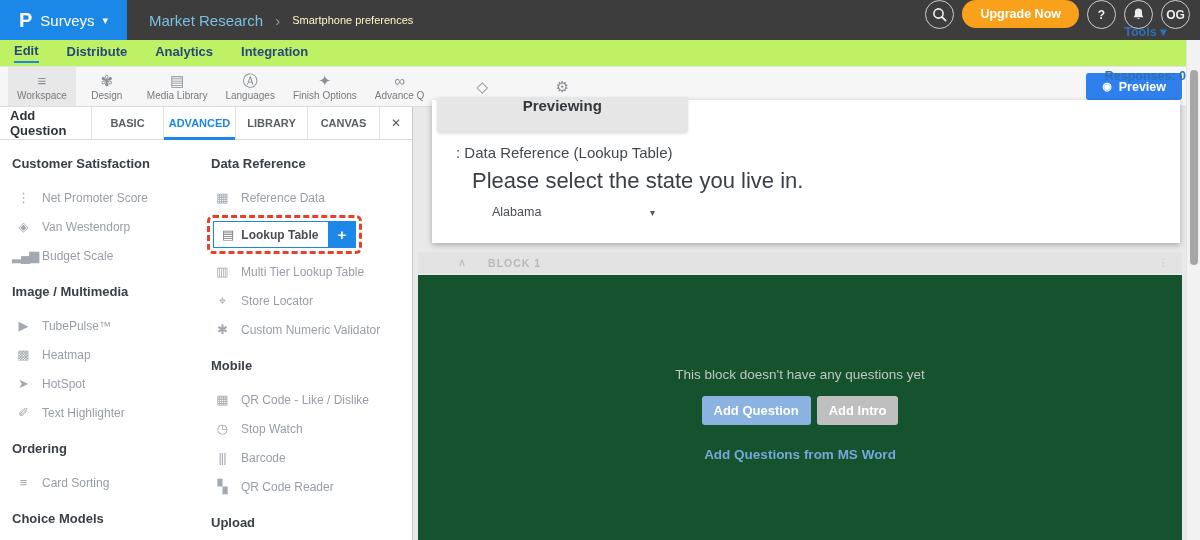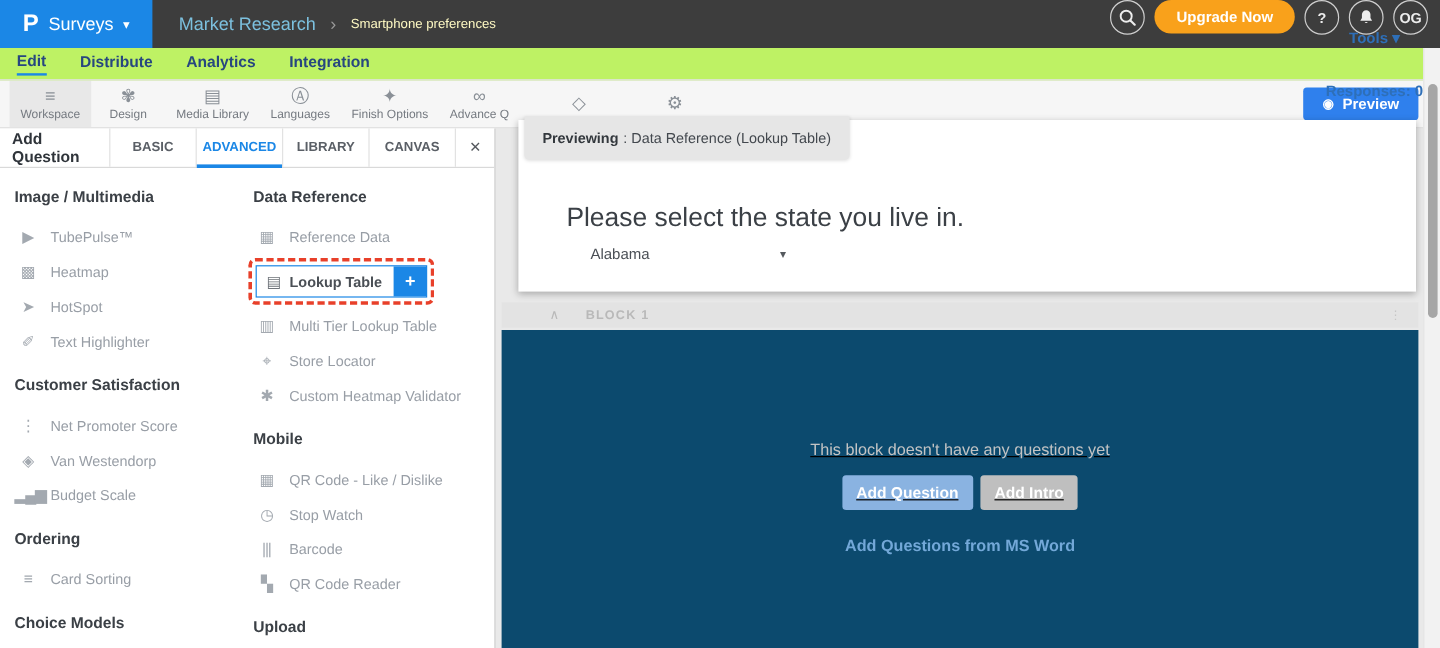--- a/index.html
+++ b/index.html
@@ -65,36 +65,36 @@
   .lookup-ico { font-size:13px; color:#6f747a; }
   .lookup-lbl { font-size:12px; font-weight:700; color:#4a4f55; white-space:nowrap; }
   .lookup-plus { width:27px; background:#1b87e6; color:#fff; font-size:15px; font-weight:700; display:flex; align-items:center; justify-content:center; }
 
   
   .main { position:absolute; left:414px; top:107px; right:14px; bottom:0; background:#e9e9e9; z-index:0; }
   .block-header { position:absolute; left:4px; right:4px; top:145px; height:21px; background:#e3e3e3; display:flex; align-items:center; color:#b9b9b9; }
   .block-collapse { margin-left:40px; font-size:11px; cursor:pointer; }
   .block-title { margin-left:22px; font-size:10.5px; font-weight:700; letter-spacing:1px; }
   .block-opts { position:absolute; right:14px; font-size:10px; color:#c6c6c6; cursor:pointer; }
-  .block-body { position:absolute; left:4px; right:4px; top:168px; bottom:0; background:#0c4a6e; text-align:center; padding-top:92px;text-decoration:underline; }
+  .block-body { position:absolute; left:4px; right:4px; top:168px; bottom:0; background:#14532d; text-align:center; padding-top:92px; }
   .empty-msg { font-size:13.5px; color:#c4c4c4; }
   .block-btns { margin-top:14px; display:flex; justify-content:center; gap:6px; }
   .addq-btn { background:#8ab3e1; border:none; border-radius:3px; color:#fff; font-size:13px; font-weight:700; padding:7px 12px; cursor:pointer; }
   .addi-btn { background:#bfbfbf; border:none; border-radius:3px; color:#fff; font-size:13px; font-weight:700; padding:7px 12px; cursor:pointer; }
   .msword-link { display:inline-block; margin-top:22px; color:#73a8d8; font-size:13.5px; font-weight:700; cursor:pointer; text-decoration:none; }
 
   
   .preview-card { position:absolute; left:432px; top:100px; width:748px; height:143px; background:#fff; box-shadow:0 2px 6px rgba(0,0,0,.28); z-index:5; }
   .pv-question { position:absolute; left:40px; top:68px; font-size:22px; color:#3b4046; }
   .pv-dd { position:absolute; left:60px; top:105px; width:163px; display:flex; justify-content:space-between; align-items:center; cursor:pointer; }
   .pv-dd-val { font-size:12.5px; color:#4a4f55; }
   .pv-dd-caret { font-size:10px; color:#55595e; }
-  .preview-tooltip { position:absolute; left:437px; top:97px; height:36px; background:#e6e6e6; border-radius:0 0 4px 4px; display:flex; align-items:center; padding:0 15px; z-index:6; box-shadow:0 1px 3px rgba(0,0,0,.12); font-size:12px; white-space:nowrap; }
+  .preview-tooltip { position:absolute; left:437px; top:97px; height:36px; background:#e6e6e6; border-radius:0 0 4px 4px; display:flex; align-items:center; padding:0 15px; z-index:6; box-shadow:0 1px 3px rgba(0,0,0,.12); font-size:15px; white-space:nowrap;flex-direction:column; }
   .pv-bold { font-weight:700; color:#33383d; }
-  .pv-rest { color:#43484e; margin-left:4px; }
+  .pv-rest { color:#43484e; margin-left:4px;margin-top:30px; }
 
   
   .scroll-track { position:absolute; right:0; top:40px; bottom:0; width:14px; background:#f2f2f2; border-left:1px solid #e4e4e4; z-index:4; }
   .scroll-thumb { position:absolute; left:3px; top:30px; width:8px; height:195px; background:#a6a6a6; border-radius:4px; cursor:pointer; }
 </style>
 </head>
 <body>
 
 <div class="topbar">
   <div class="logo-block">
@@ -190,51 +190,51 @@
     <div class="ptab">LIBRARY</div>
     <div class="ptab">CANVAS</div>
     <div class="ptab-close">
       <span>✕</span>
     </div>
   </div>
   <div class="panel-cols">
 
     <div class="q-col q-col1">
       <div class="q-section">
+        <div class="q-head">Customer Satisfaction</div>
+        <div class="q-item">
+          <span class="q-ico">⋮</span>
+          <span class="q-lbl">Net Promoter Score</span>
+        </div>
+        <div class="q-item">
+          <span class="q-ico">◈</span>
+          <span class="q-lbl">Van Westendorp</span>
+        </div>
+        <div class="q-item">
+          <span class="q-ico">▂▄▆</span>
+          <span class="q-lbl">Budget Scale</span>
+        </div>
+      </div>
+      <div class="q-section">
         <div class="q-head">Image / Multimedia</div>
         <div class="q-item">
           <span class="q-ico">▶</span>
           <span class="q-lbl">TubePulse™</span>
         </div>
         <div class="q-item">
           <span class="q-ico">▩</span>
           <span class="q-lbl">Heatmap</span>
         </div>
         <div class="q-item">
           <span class="q-ico">➤</span>
           <span class="q-lbl">HotSpot</span>
         </div>
         <div class="q-item">
           <span class="q-ico">✐</span>
           <span class="q-lbl">Text Highlighter</span>
-        </div>
-      </div>
-      <div class="q-section">
-        <div class="q-head">Customer Satisfaction</div>
-        <div class="q-item">
-          <span class="q-ico">⋮</span>
-          <span class="q-lbl">Net Promoter Score</span>
-        </div>
-        <div class="q-item">
-          <span class="q-ico">◈</span>
-          <span class="q-lbl">Van Westendorp</span>
-        </div>
-        <div class="q-item">
-          <span class="q-ico">▂▄▆</span>
-          <span class="q-lbl">Budget Scale</span>
         </div>
       </div>
       <div class="q-section">
         <div class="q-head">Ordering</div>
         <div class="q-item">
           <span class="q-ico">≡</span>
           <span class="q-lbl">Card Sorting</span>
         </div>
       </div>
       <div class="q-section">
@@ -267,21 +267,21 @@
         <div class="q-item">
           <span class="q-ico">▥</span>
           <span class="q-lbl">Multi Tier Lookup Table</span>
         </div>
         <div class="q-item">
           <span class="q-ico">⌖</span>
           <span class="q-lbl">Store Locator</span>
         </div>
         <div class="q-item">
           <span class="q-ico">✱</span>
-          <span class="q-lbl">Custom Heatmap Validator</span>
+          <span class="q-lbl">Custom Numeric Validator</span>
         </div>
       </div>
       <div class="q-section">
         <div class="q-head">Mobile</div>
         <div class="q-item">
           <span class="q-ico">▦</span>
           <span class="q-lbl">QR Code - Like / Dislike</span>
         </div>
         <div class="q-item">
           <span class="q-ico">◷</span>

